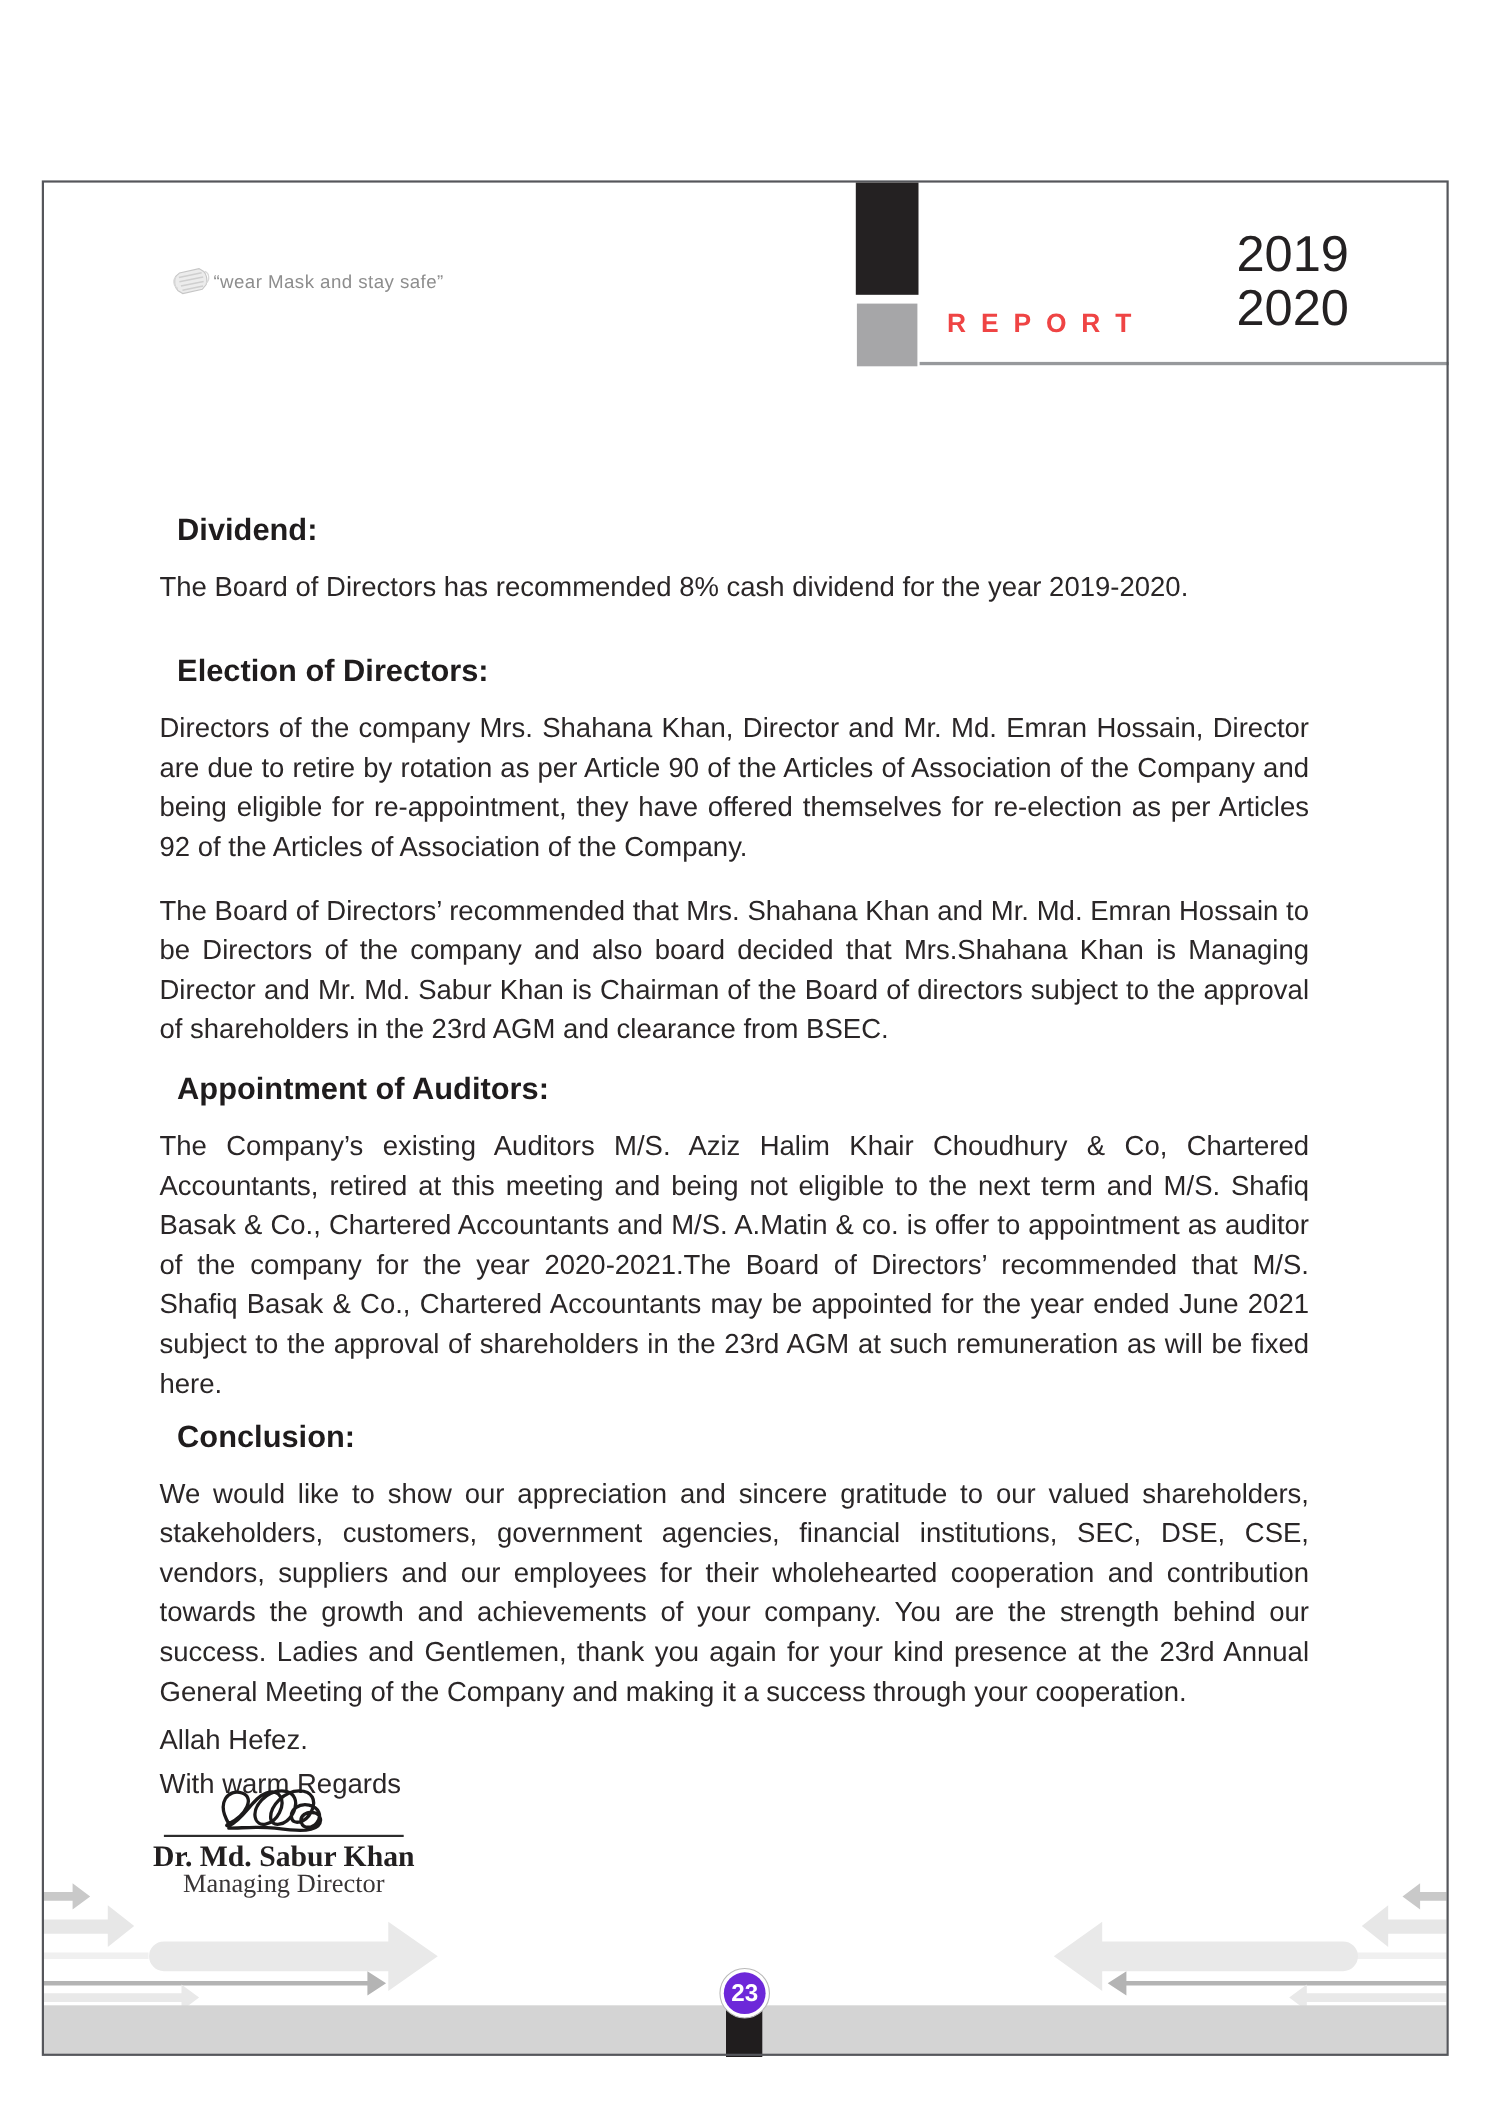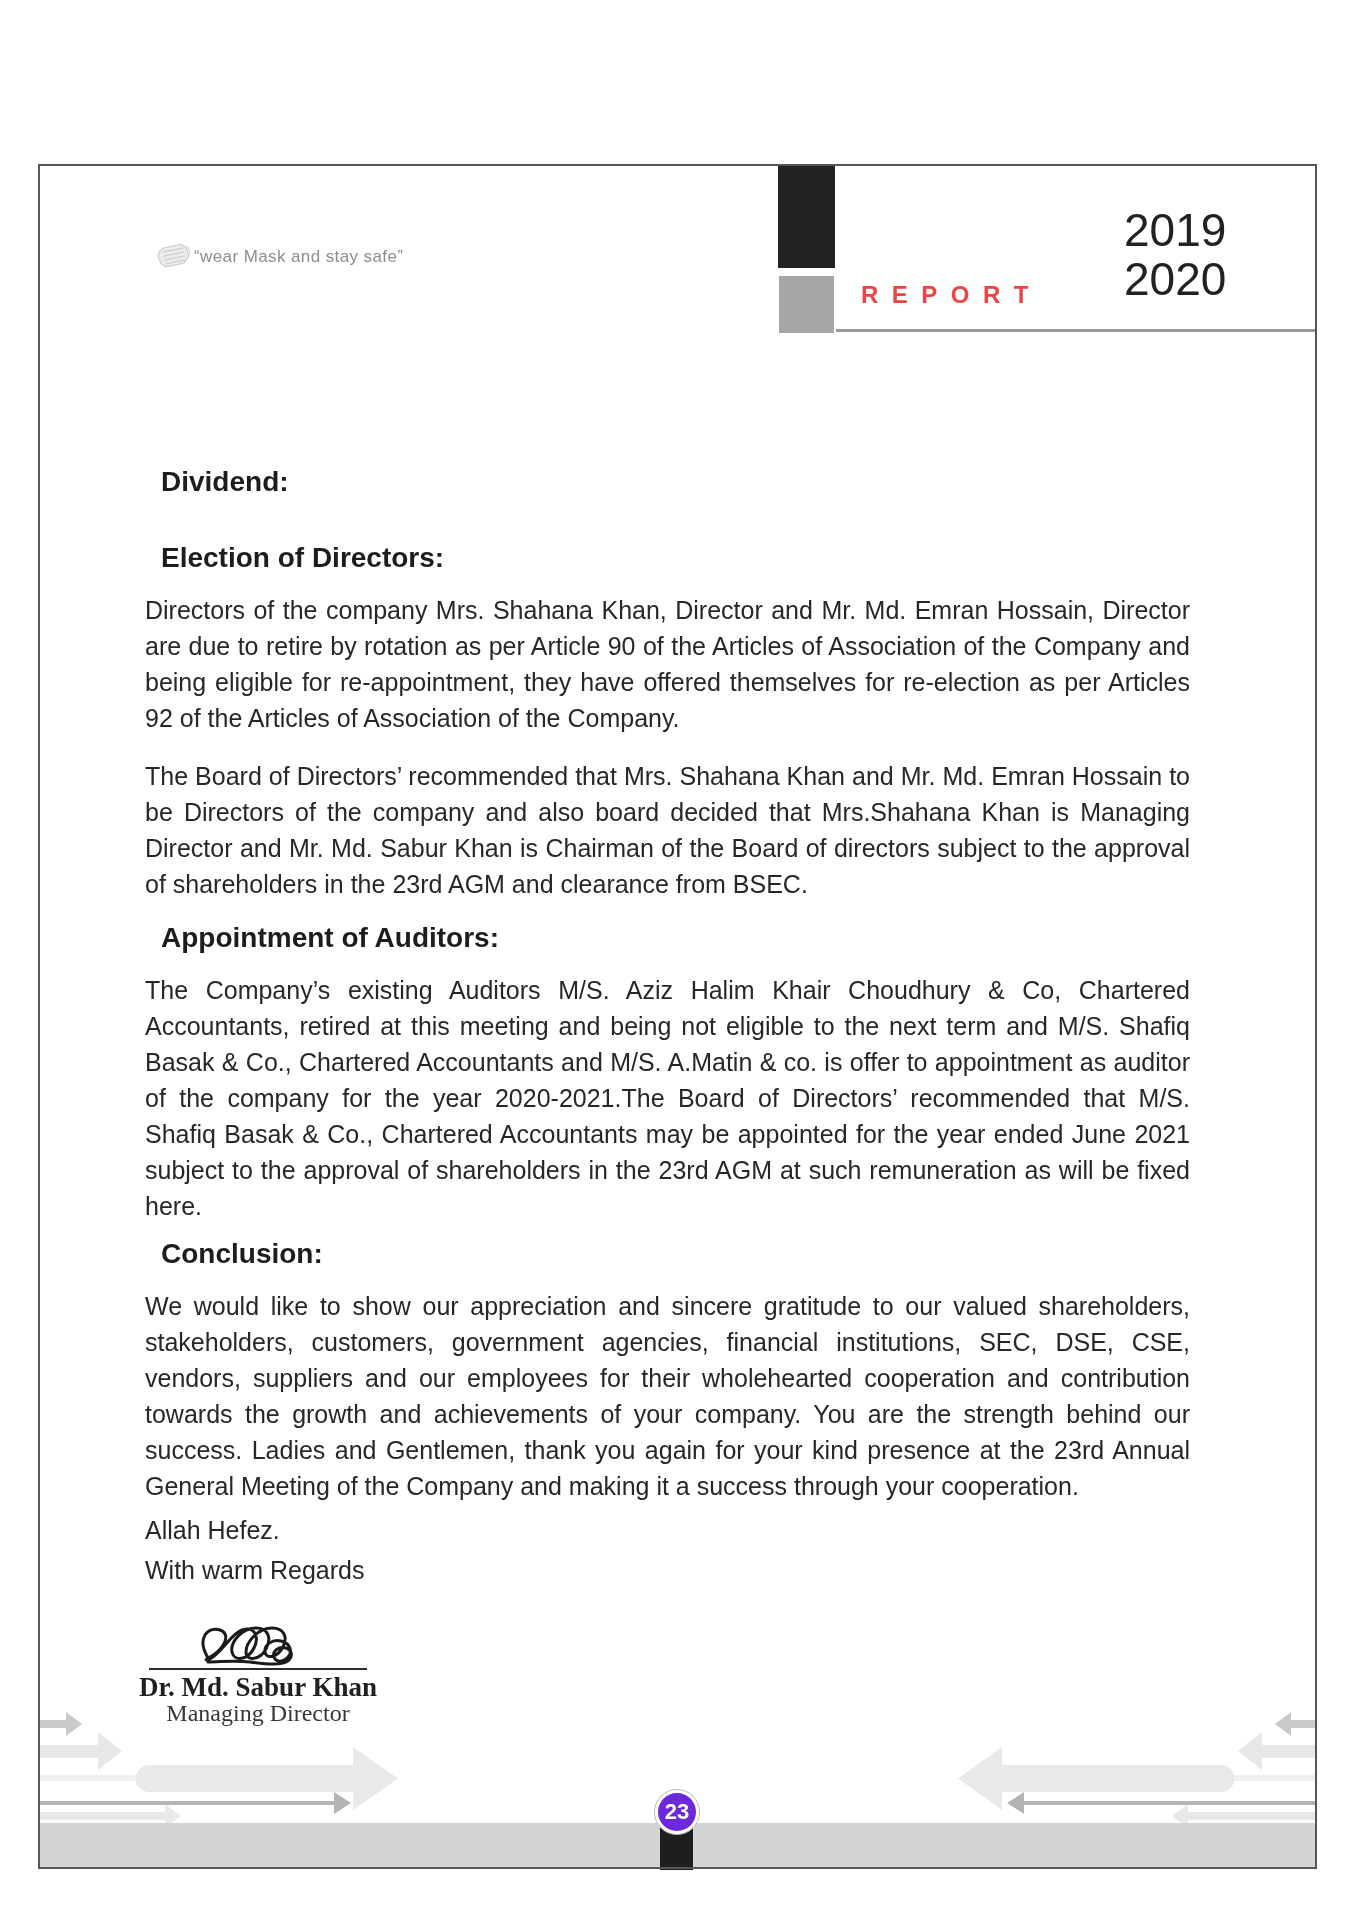--- a/index.html
+++ b/index.html
@@ -61,20 +61,21 @@
   <div class="logo-subtitle">REPORT</div>
   <div class="logo-years">
     <div>2019</div>
     <div>2020</div>
   </div>
   <div class="logo-line"></div>
 
   <div class="content">
 
     <h2 class="sec-heading" style="margin-top:0;">Dividend:</h2>
+    <p class="para single" style="margin-top:8px;">The Board of Directors has recommended 8% cash dividend for the year 2019-2020.</p>
 
     <h2 class="sec-heading" style="margin-top:40px;">Election of Directors:</h2>
     <p class="para" style="margin-top:6px;">Directors of the company Mrs. Shahana Khan, Director and Mr. Md. Emran Hossain, Director are due to retire by rotation as per Article 90 of the Articles of Association of the Company and being eligible for re-appointment, they have offered themselves for re-election as per Articles 92 of the Articles of Association of the Company.</p>
     <p class="para" style="margin-top:22px;">The Board of Directors’ recommended that Mrs. Shahana Khan and Mr. Md. Emran Hossain to be Directors of the company and also board decided that Mrs.Shahana Khan is Managing Director and Mr. Md. Sabur Khan is Chairman of the Board of directors subject to the approval of shareholders in the 23rd AGM and clearance from BSEC.</p>
 
     <h2 class="sec-heading" style="margin-top:18px;">Appointment of Auditors:</h2>
     <p class="para" style="margin-top:2px;">The Company’s existing Auditors M/S. Aziz Halim Khair Choudhury &amp; Co, Chartered Accountants, retired at this meeting and being not eligible to the next term and M/S. Shafiq Basak &amp; Co., Chartered Accountants and M/S. A.Matin &amp; co. is offer to appointment as auditor of the company for the year 2020-2021.The Board of Directors’ recommended that M/S. Shafiq Basak &amp; Co., Chartered Accountants may be appointed for the year ended June 2021 subject to the approval of shareholders in the 23rd AGM at such remuneration as will be fixed here.</p>
 
     <h2 class="sec-heading" style="margin-top:12px;">Conclusion:</h2>
     <p class="para" style="margin-top:2px;">We would like to show our appreciation and sincere gratitude to our valued shareholders, stakeholders, customers, government agencies, financial institutions, SEC, DSE, CSE, vendors, suppliers and our employees for their wholehearted cooperation and contribution towards the growth and achievements of your company. You are the strength behind our success. Ladies and Gentlemen, thank you again for your kind presence at the 23rd Annual General Meeting of the Company and making it a success through your cooperation.</p>

